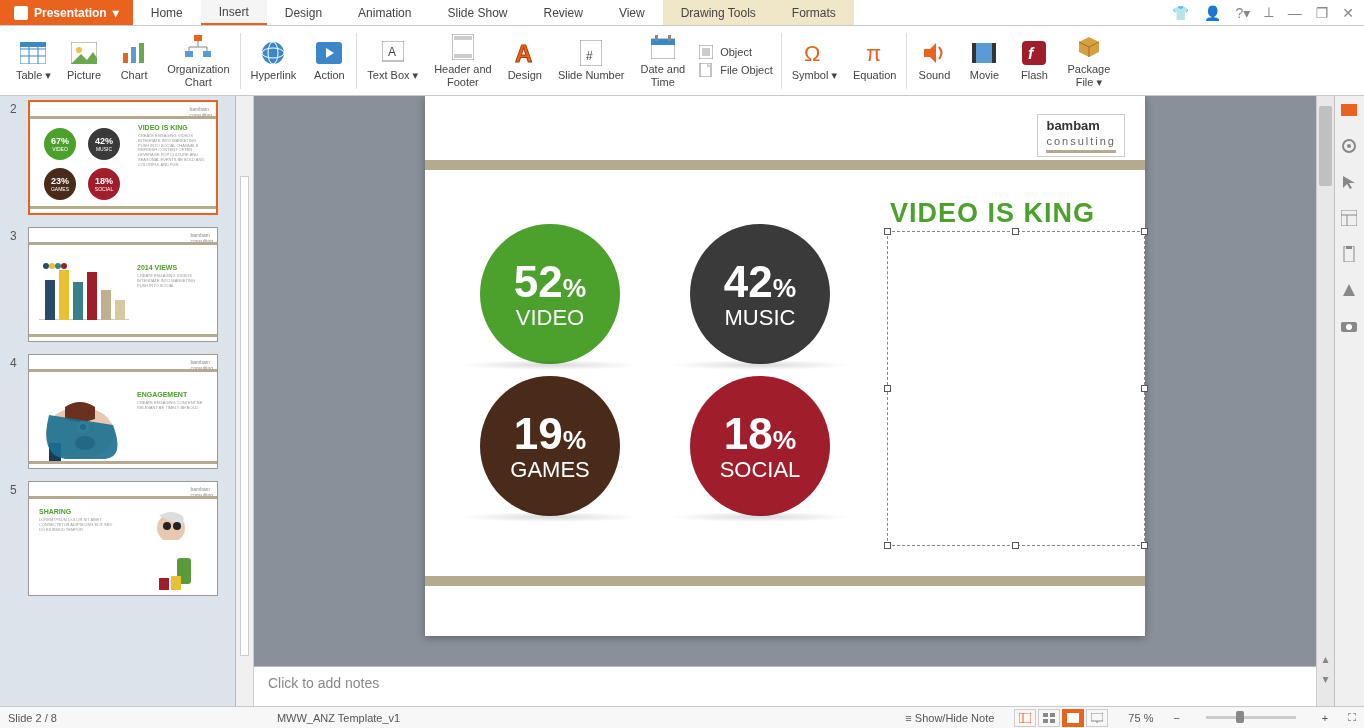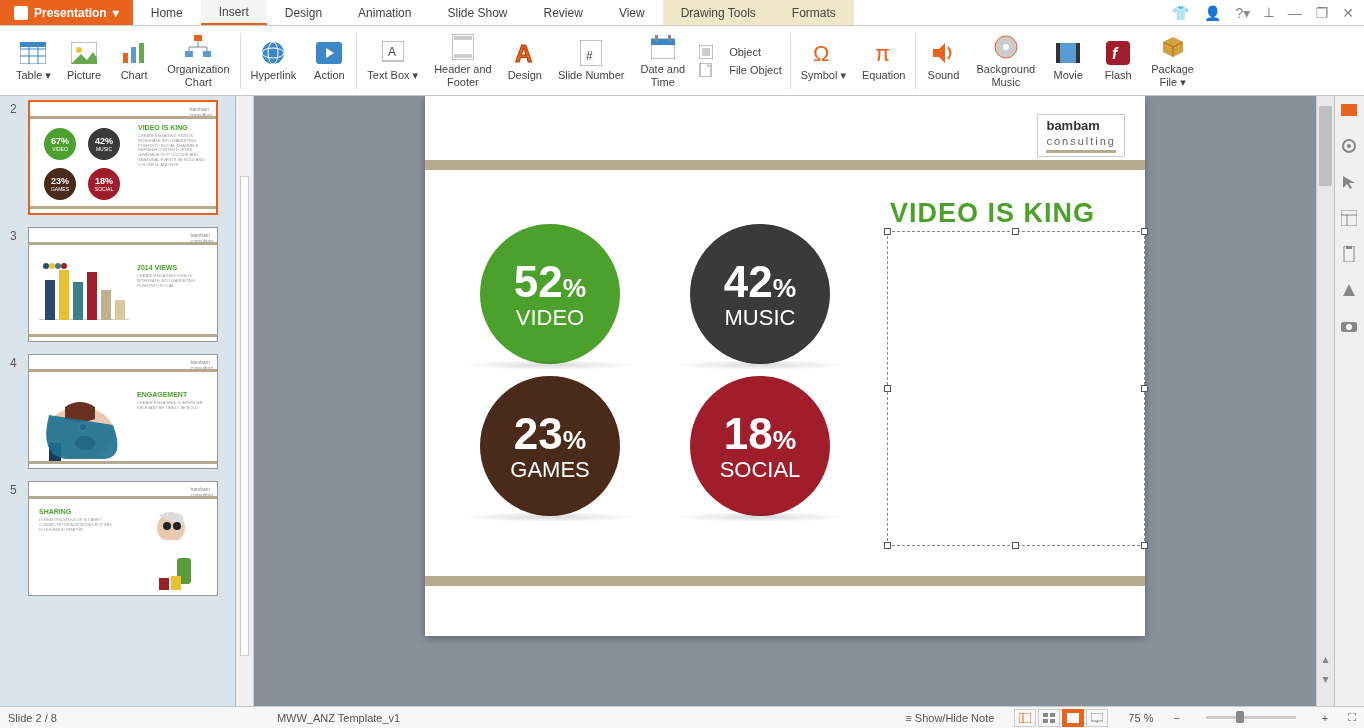--- a/index.html
+++ b/index.html
@@ -16,21 +16,21 @@
 .title-controls { margin-left: auto; display: flex; align-items: center; gap: 14px; padding-right: 10px; color: #888; }
 .title-controls span { cursor: pointer; font-size: 14px; }
 
 
 .ribbon { height: 70px; background: #fff; border-bottom: 1px solid #c8c8c8; display: flex; align-items: center; padding: 2px 8px; gap: 0; }
 .ribbon-group { display: flex; flex-direction: column; align-items: center; justify-content: center; padding: 0 8px; height: 100%; gap: 2px; cursor: pointer; min-width: 50px; }
 .ribbon-group .icon { width: 28px; height: 28px; display: flex; align-items: center; justify-content: center; }
 .ribbon-group .label { font-size: 11px; color: #444; text-align: center; line-height: 1.1; white-space: pre-line; }
 .ribbon-sep { width: 1px; height: 56px; background: #ddd; margin: 0 2px; }
 .ribbon-stack { display: flex; flex-direction: column; justify-content: center; gap: 4px; padding: 0 6px; }
-.ribbon-stack-item { display: flex; align-items: center; gap: 16px; font-size: 11px; cursor: pointer; }
+.ribbon-stack-item { display: flex; align-items: center; gap: 7px; font-size: 11px; cursor: pointer; }
 .ribbon-stack-item .mini-icon { width: 14px; height: 14px; }
 
 
 svg { display: block; }
 
 
 .main { position: absolute; top: 96px; bottom: 22px; left: 0; right: 0; display: flex; }
 
 
 .slide-panel { width: 236px; background: #dce4eb; border-right: 1px solid #b0b8c0; overflow-y: auto; padding: 4px 2px 4px 10px; }
@@ -287,31 +287,20 @@
   </div>
   <div class="ribbon-sep"></div>
   <div class="ribbon-group">
     <div class="icon">
         <svg width="24" height="24">
           <polygon points="2,8 8,8 14,2 14,22 8,16 2,16" fill="#e9621e"></polygon>
           <path d="M17,6 Q22,12 17,18" fill="none" stroke="#e9621e" stroke-width="2"></path>
         </svg>
       </div>
     <div class="label">Sound</div>
-  </div>
-  <div class="ribbon-group">
-    <div class="icon">
-        <svg width="24" height="24">
-          <circle cx="12" cy="12" r="11" fill="#ccc"></circle>
-          <circle cx="12" cy="12" r="3" fill="#fff"></circle>
-          <circle cx="12" cy="12" r="11" fill="none" stroke="#e9621e"></circle>
-        </svg>
-      </div>
-    <div class="label">Background
-Music</div>
   </div>
   <div class="ribbon-group">
     <div class="icon">
         <svg width="24" height="24">
           <rect width="24" height="20" y="2" fill="#5b9bd5"></rect>
           <rect x="0" y="2" width="4" height="20" fill="#333"></rect>
           <rect x="20" y="2" width="4" height="20" fill="#333"></rect>
         </svg>
       </div>
     <div class="label">Movie</div>
@@ -465,32 +454,33 @@
         </div>
         <div class="stat-shadow" style="top:264px; left:35px;"></div>
 
         <div class="stat-circle" style="top:128px; left:265px; width:140px; height:140px; background:#3a3a3a;">
           <div class="pct" style="font-size:44px;"><span>42</span><small>%</small></div>
           <div class="lbl">MUSIC</div>
         </div>
         <div class="stat-shadow" style="top:264px; left:245px;"></div>
 
         <div class="stat-circle" style="top:280px; left:55px; width:140px; height:140px; background:#4a2a18;">
-          <div class="pct" style="font-size:44px;"><span>23</span><small>%</small></div>
+          <div class="pct" style="font-size:44px;"><span>19</span><small>%</small></div>
           <div class="lbl">GAMES</div>
         </div>
         <div class="stat-shadow" style="top:416px; left:35px;"></div>
 
         <div class="stat-circle" style="top:280px; left:265px; width:140px; height:140px; background:#a01e2c;">
           <div class="pct" style="font-size:44px;"><span>18</span><small>%</small></div>
           <div class="lbl">SOCIAL</div>
         </div>
         <div class="stat-shadow" style="top:416px; left:245px;"></div>
       </div>
     </div>
+    <div class="notes-area">Click to add notes</div>
   </div>
 
   <div class="scroll-strip">
     <div class="scroll-thumb" style="top:10px; height:80px;"></div>
     <div style="position:absolute; bottom:40px; left:0; right:0; text-align:center; color:#888;">▴</div>
     <div style="position:absolute; bottom:20px; left:0; right:0; text-align:center; color:#888;">▾</div>
   </div>
 
   <div class="task-strip">
     <div class="ts-icon active">

